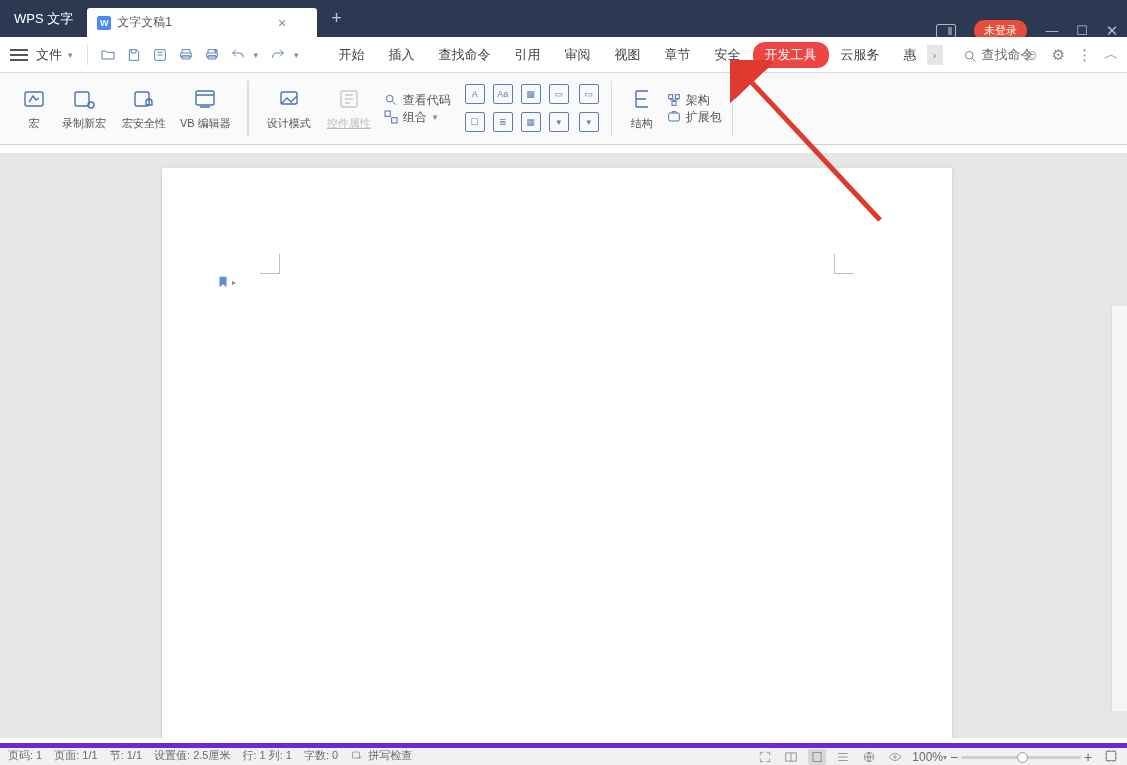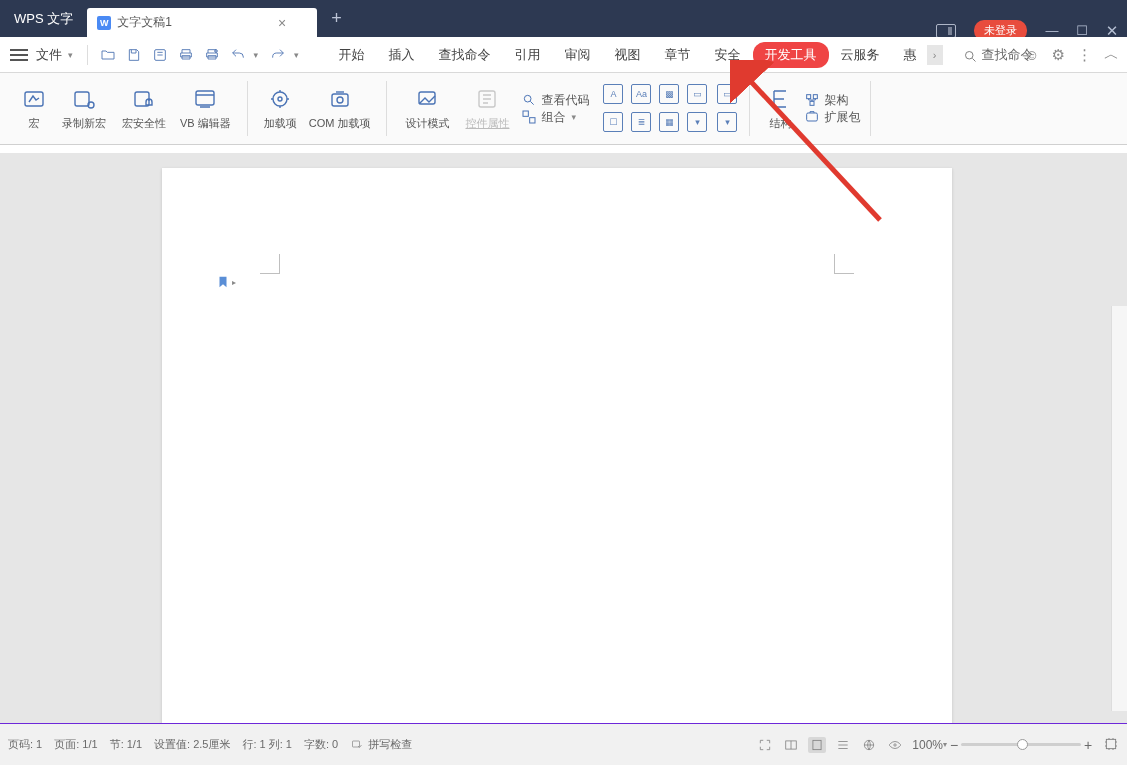--- a/index.html
+++ b/index.html
@@ -68,21 +68,21 @@
 .cursor-handle .hcaret { font-size:8px; color:#888; }
 
 
 .right-strip { position:absolute; right:0; top:153px; bottom:27px; width:16px; background:#f6f6f6; border-left:1px solid #ddd; }
 
 
 .arrow-annot { position:absolute; pointer-events:none; z-index:50; top:60px; left:730px; }
 .arrow-annot svg { width:180px; height:170px; }
 
 
-.statusbar { position:absolute; bottom:0; left:0; right:0; height:42px; background:#f1f1f1; border-top:1px solid #6d28d9; display:flex; align-items:center; font-size:11px; color:#6a6a6a; padding:0 8px; gap:12px; }
+.statusbar { position:absolute; bottom:0; left:0; right:0; height:22px; background:#f1f1f1; border-top:5px solid #6d28d9; display:flex; align-items:flex-start; font-size:11px; color:#6a6a6a; padding:0 8px; gap:12px; }
 .statusbar .sseg { white-space:nowrap; }
 .statusbar .spell { display:flex; align-items:center; gap:4px; }
 .statusbar .spell svg { width:14px; height:12px; stroke:#7a7a7a; fill:none; stroke-width:1.3; }
 .statusbar .right { margin-left:auto; display:flex; align-items:center; gap:8px; }
 .view-ico { width:18px; height:16px; display:flex; align-items:center; justify-content:center; cursor:pointer; color:#7a7a7a; }
 .view-ico svg { width:16px; height:14px; stroke:#7a7a7a; fill:none; stroke-width:1.3; }
 .view-ico.active { background:#d8d8d8; border-radius:2px; }
 .zoom { display:flex; align-items:center; gap:0; }
 .zoom .zlabel { font-size:12px; }
 .zoom .zcaret { font-size:8px; color:#888; }
@@ -226,42 +226,20 @@
           <svg viewBox="0 0 24 24">
             <rect x="3" y="4" width="18" height="14" rx="2"></rect>
             <path d="M3 8h18M7 20h10"></path>
           </svg>
         </span>
       <span class="lbl">VB 编辑器</span>
     </div>
   </div>
   <div class="vsep"></div>
 
-  <div class="rgroup">
-    <div class="rbtn">
-      <span class="ic">
-          <svg viewBox="0 0 24 24">
-            <circle cx="12" cy="12" r="7"></circle>
-            <circle cx="12" cy="12" r="2"></circle>
-            <path d="M12 3v2M12 19v2M3 12h2M19 12h2"></path>
-          </svg>
-        </span>
-      <span class="lbl">加载项</span>
-    </div>
-    <div class="rbtn wide">
-      <span class="ic">
-          <svg viewBox="0 0 24 24">
-            <rect x="4" y="7" width="16" height="12" rx="2"></rect>
-            <circle cx="12" cy="13" r="3"></circle>
-            <path d="M8 5h8"></path>
-          </svg>
-        </span>
-      <span class="lbl">COM 加载项</span>
-    </div>
-  </div>
   <div class="vsep"></div>
 
   <div class="rgroup">
     <div class="rbtn wide">
       <span class="ic">
           <svg viewBox="0 0 24 24">
             <rect x="4" y="5" width="16" height="12" rx="2"></rect>
             <path d="M4 17l6-6 4 4 6-6"></path>
           </svg>
         </span>

